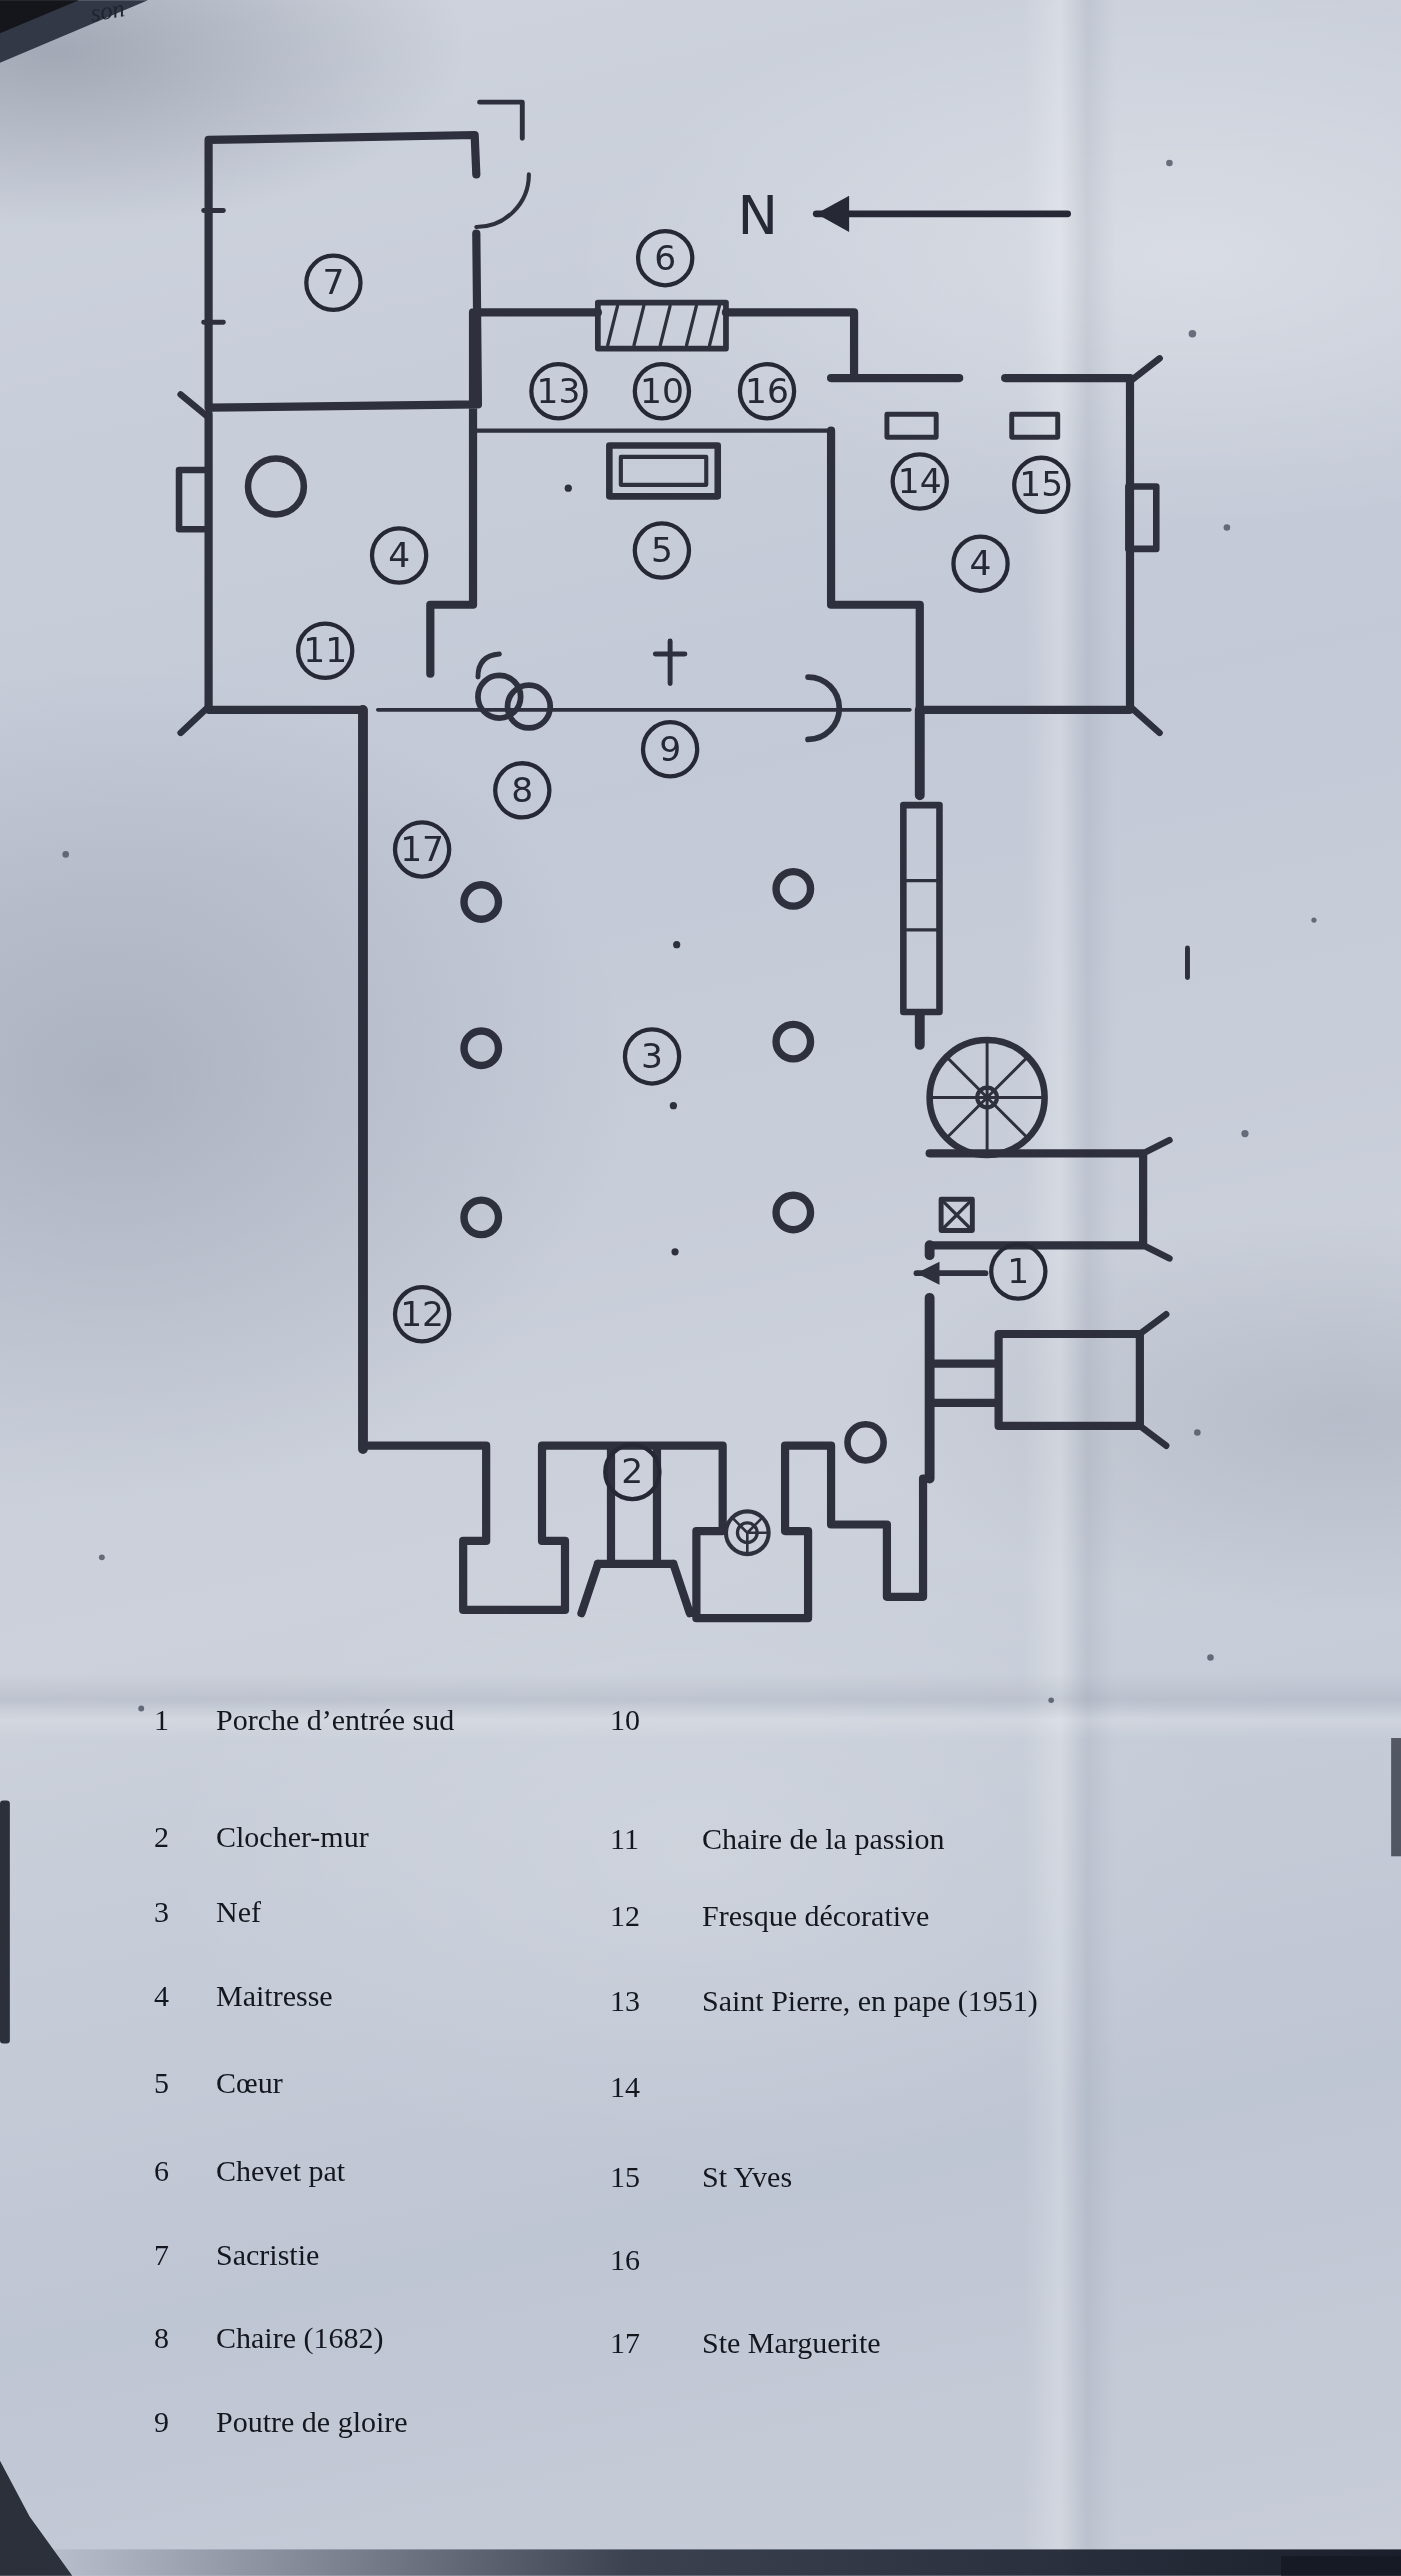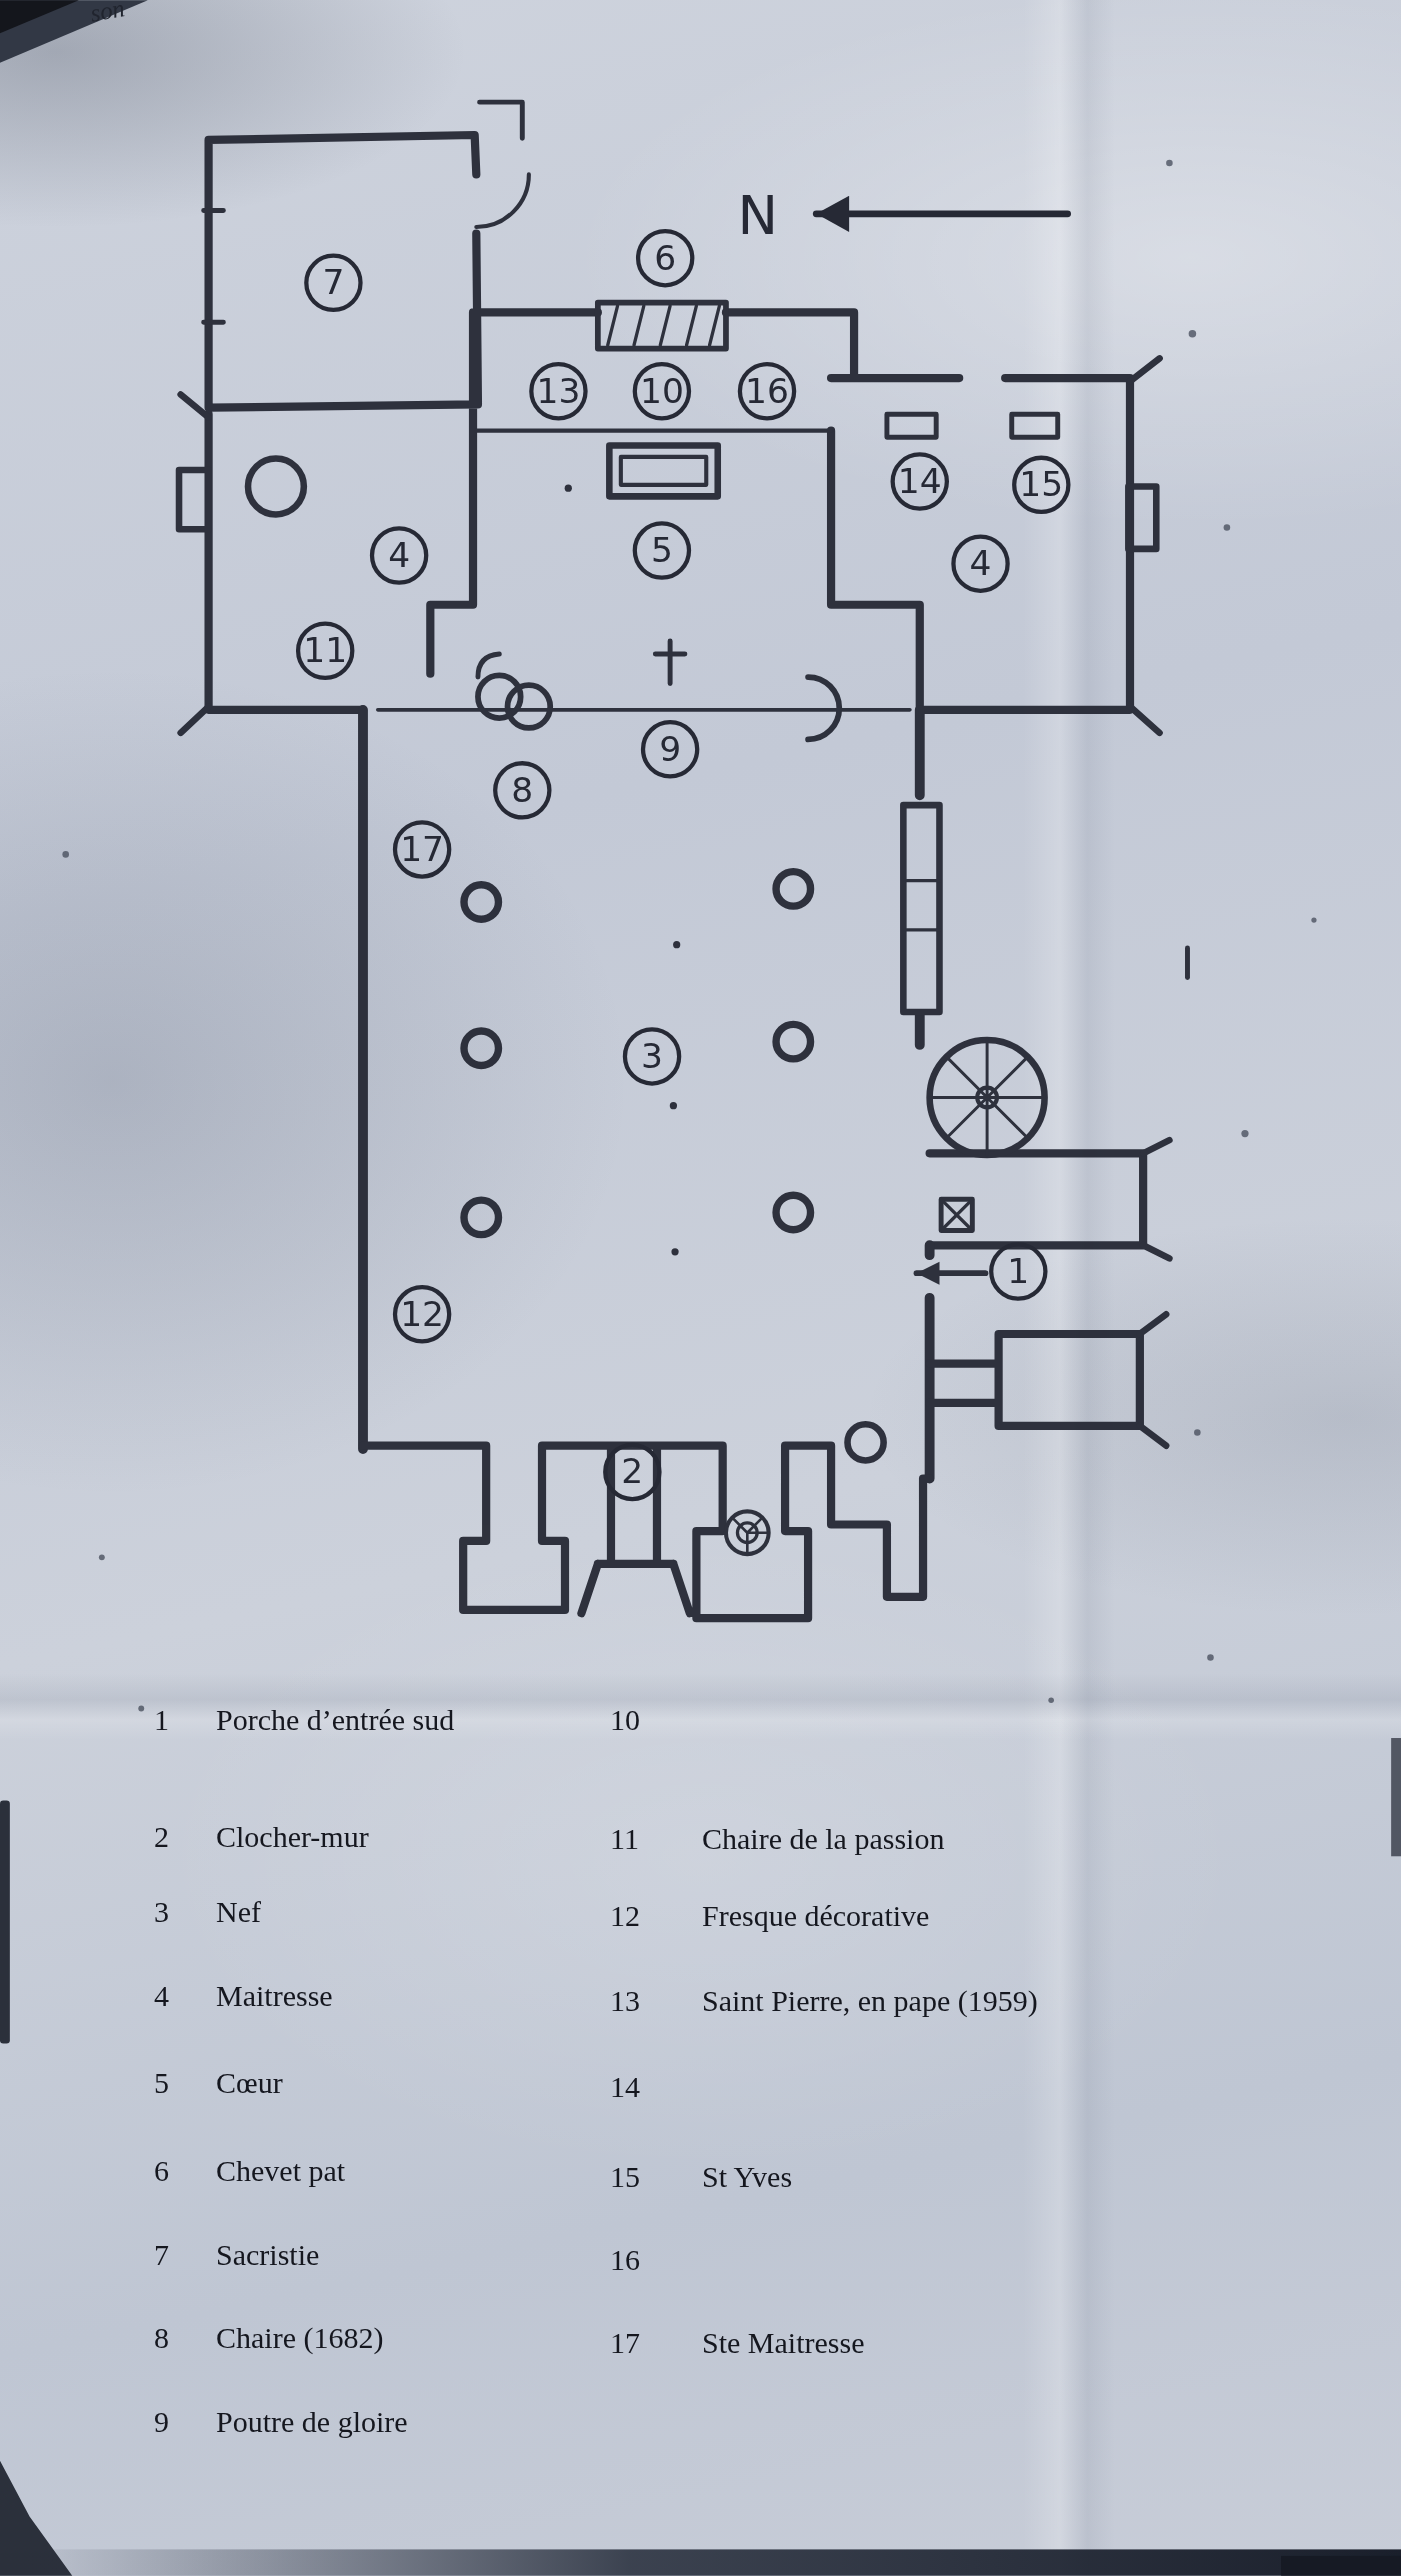--- a/index.html
+++ b/index.html
@@ -312,31 +312,31 @@
     <div class="lrow" style="left:610px;top:1820px;width:587px">
       <span class="lnum lnum-b">11</span>
       <span class="ltext">Chaire de la passion</span>
     </div>
     <div class="lrow" style="left:610px;top:1897px;width:587px">
       <span class="lnum lnum-b">12</span>
       <span class="ltext">Fresque décorative</span>
     </div>
     <div class="lrow" style="left:610px;top:1982px;width:587px">
       <span class="lnum lnum-b">13</span>
-      <span class="ltext">Saint Pierre, en pape (1959)</span>
+      <span class="ltext">Saint Pierre, en pape (1951)</span>
     </div>
     <div class="lrow" style="left:610px;top:2068px;width:587px">
       <span class="lnum lnum-b">14</span>
     </div>
     <div class="lrow" style="left:610px;top:2158px;width:587px">
       <span class="lnum lnum-b">15</span>
       <span class="ltext">St Yves</span>
     </div>
     <div class="lrow" style="left:610px;top:2241px;width:587px">
       <span class="lnum lnum-b">16</span>
     </div>
     <div class="lrow" style="left:610px;top:2324px;width:587px">
       <span class="lnum lnum-b">17</span>
-      <span class="ltext">Ste Maitresse</span>
+      <span class="ltext">Ste Marguerite</span>
     </div>
   </div>
 </div>
 
 
 </body></html>

